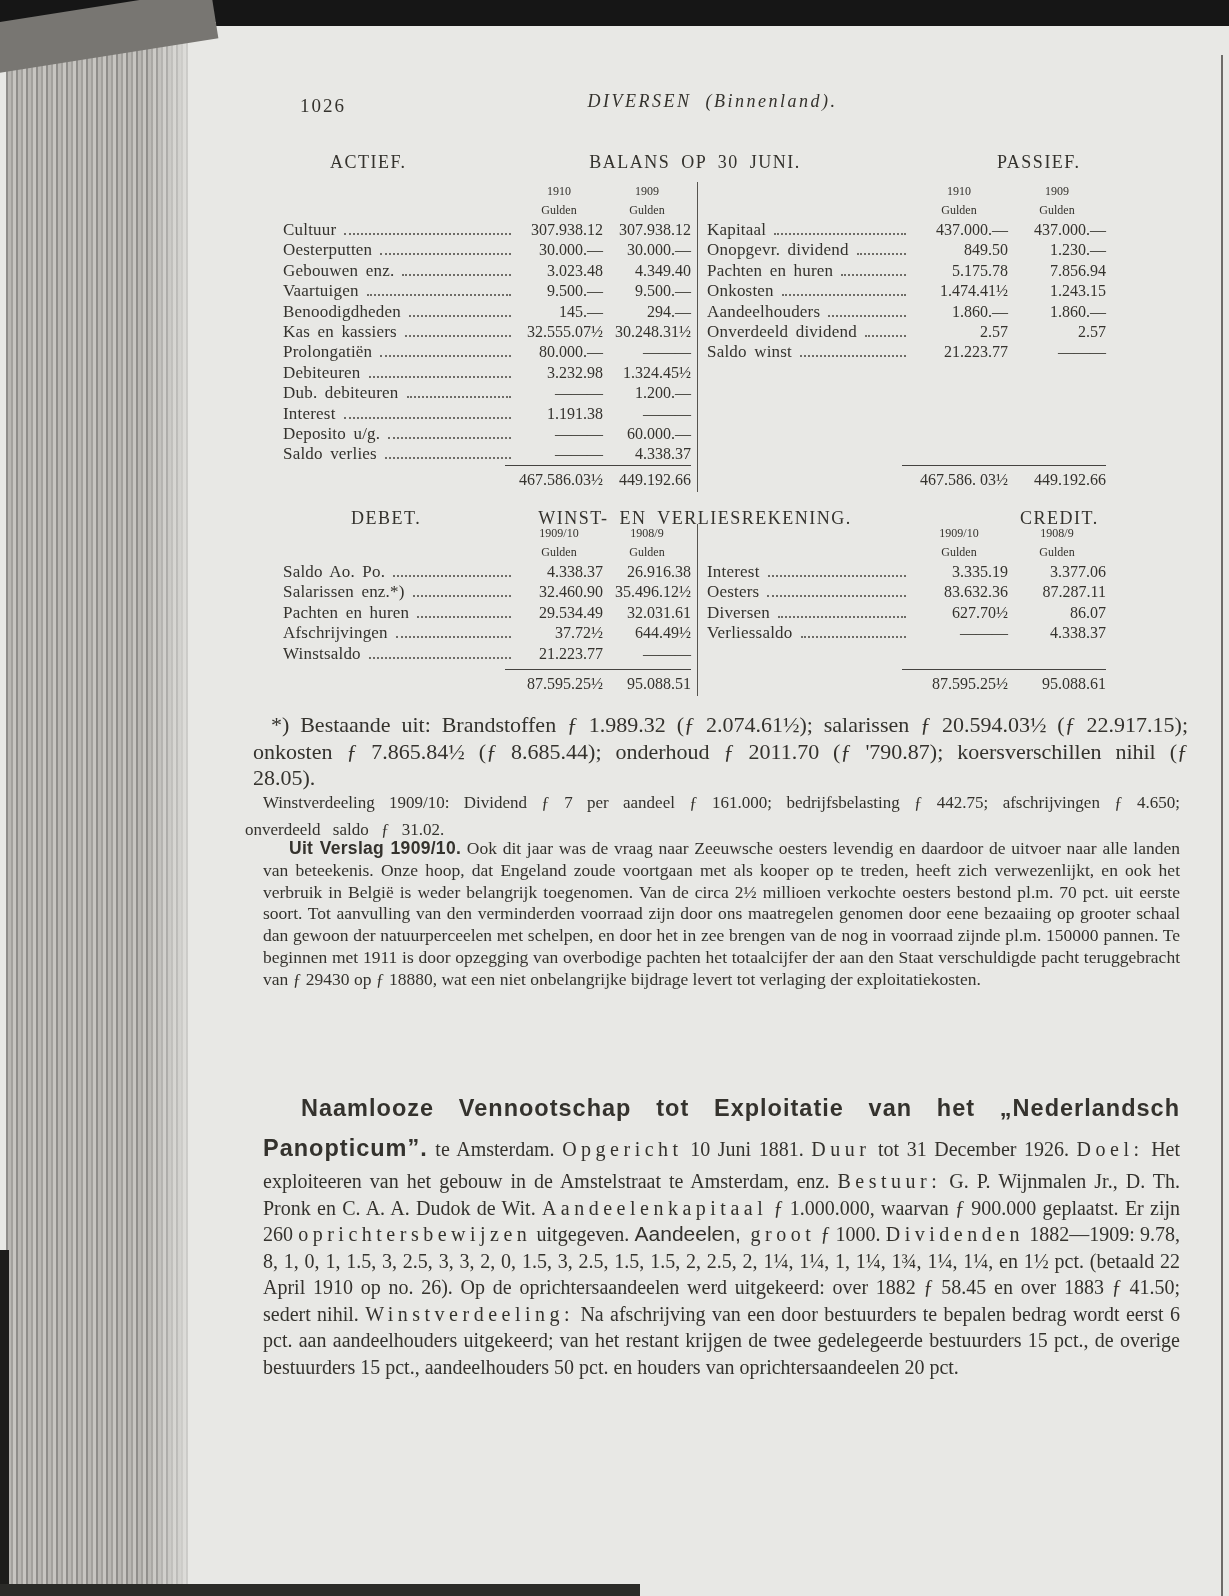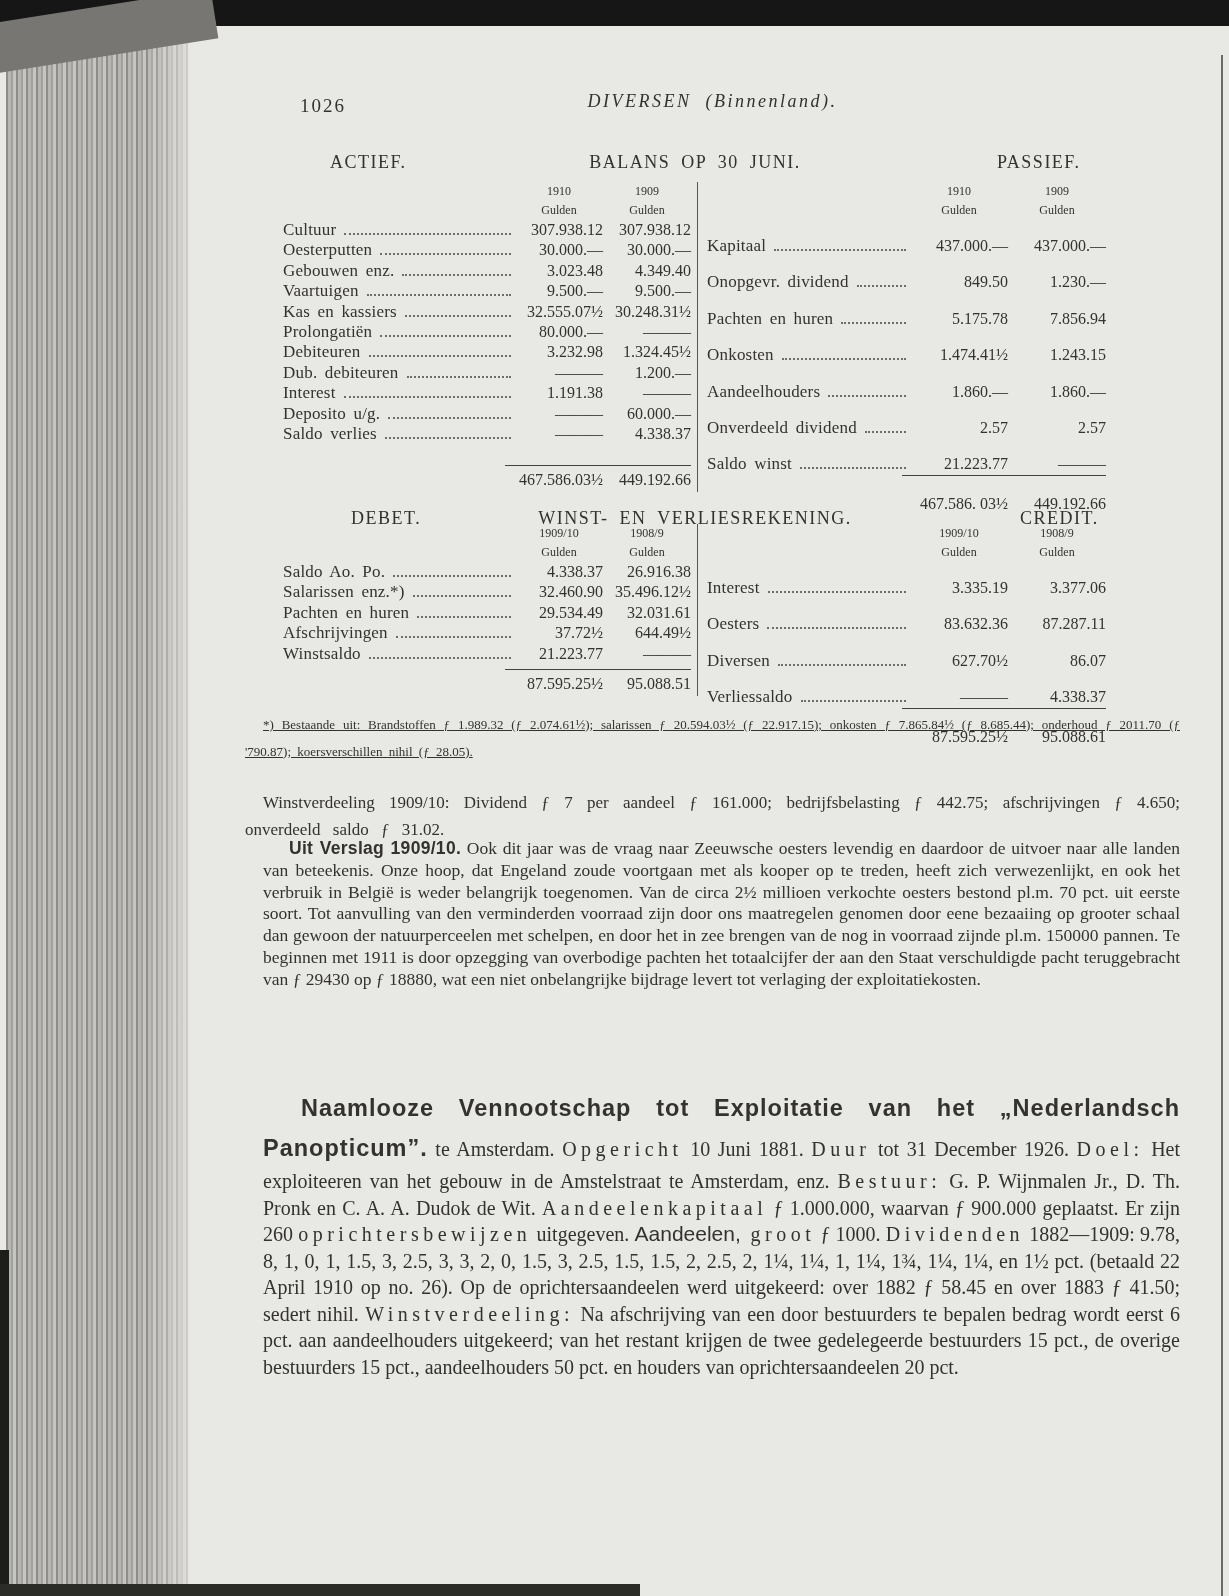--- a/index.html
+++ b/index.html
@@ -42,27 +42,27 @@
   .bhalf-l{width:452px;box-sizing:border-box;padding-left:38px;padding-right:6px;display:flex;flex-direction:column;}
   .bhalf-r{flex:1;box-sizing:border-box;border-left:1.5px solid #56544f;padding-left:9px;padding-right:74px;display:flex;flex-direction:column;}
   .yrow{display:flex;justify-content:flex-end;line-height:19px;font-size:12px;}
   .ysp{width:88px;text-align:center;flex:none;}
   .bhalf-r .ysp{width:98px;}
   .trow{display:flex;align-items:baseline;line-height:20.4px;}
   .lbl{white-space:nowrap;letter-spacing:0.2px;word-spacing:3px;}
   .dots{flex:1;border-bottom:2px dotted #6e6c67;margin:0 4px 4px 8px;min-width:8px;}
   .spacer{flex:1;}
   .v{width:88px;flex:none;text-align:right;font-size:16px;white-space:nowrap;}
-  .bhalf-r .v{width:98px;margin-top:16px;}
+  .bhalf-r .v{width:98px;}
   .rule{margin-top:auto;margin-left:auto;width:186px;border-top:1.5px solid #454340;height:2px;}
   .bhalf-r .rule{width:204px;}
   .trow.total{line-height:24px;}
 
   .para{position:absolute;left:18px;width:917px;text-align:justify;}
-  #footnote{top:712px;font-size:13px;line-height:26.5px;text-indent:18px;word-spacing:3px;left:0;width:935px;text-decoration:underline;}
+  #footnote{top:712px;font-size:22px;line-height:26.5px;text-indent:18px;word-spacing:3px;left:8px;width:935px;}
   #winstverdeeling{top:790px;font-size:17px;line-height:26.5px;text-indent:18px;word-spacing:8px;left:0;width:935px;}
   #verslag{top:838px;font-size:17.5px;line-height:21.8px;text-indent:26px;}
   .lead{font-family:"Liberation Sans",sans-serif;font-weight:bold;font-size:17.5px;letter-spacing:0.3px;}
   #panopticum{top:1088px;font-size:20px;line-height:26.5px;text-indent:38px;}
   .seg-head{font-family:"Liberation Sans",sans-serif;font-weight:bold;font-size:23.5px;line-height:40px;letter-spacing:1px;word-spacing:5px;}
   .b{font-family:"Liberation Sans",sans-serif;font-weight:normal;font-size:21px;}
   .sp{letter-spacing:4.5px;}
 </style>
 </head>
 <body>
@@ -114,20 +114,26 @@
           <span class="v">3.023.48</span>
           <span class="v">4.349.40</span>
         </div>
       <div class="trow">
           <span class="lbl">Vaartuigen</span>
           <span class="dots"></span>
           <span class="v">9.500.—</span>
           <span class="v">9.500.—</span>
         </div>
       <div class="trow">
+          <span class="lbl">Benoodigdheden</span>
+          <span class="dots"></span>
+          <span class="v">145.—</span>
+          <span class="v">294.—</span>
+        </div>
+      <div class="trow">
           <span class="lbl">Kas en kassiers</span>
           <span class="dots"></span>
           <span class="v">32.555.07½</span>
           <span class="v">30.248.31½</span>
         </div>
       <div class="trow">
           <span class="lbl">Prolongatiën</span>
           <span class="dots"></span>
           <span class="v">80.000.—</span>
           <span class="v">———</span>

